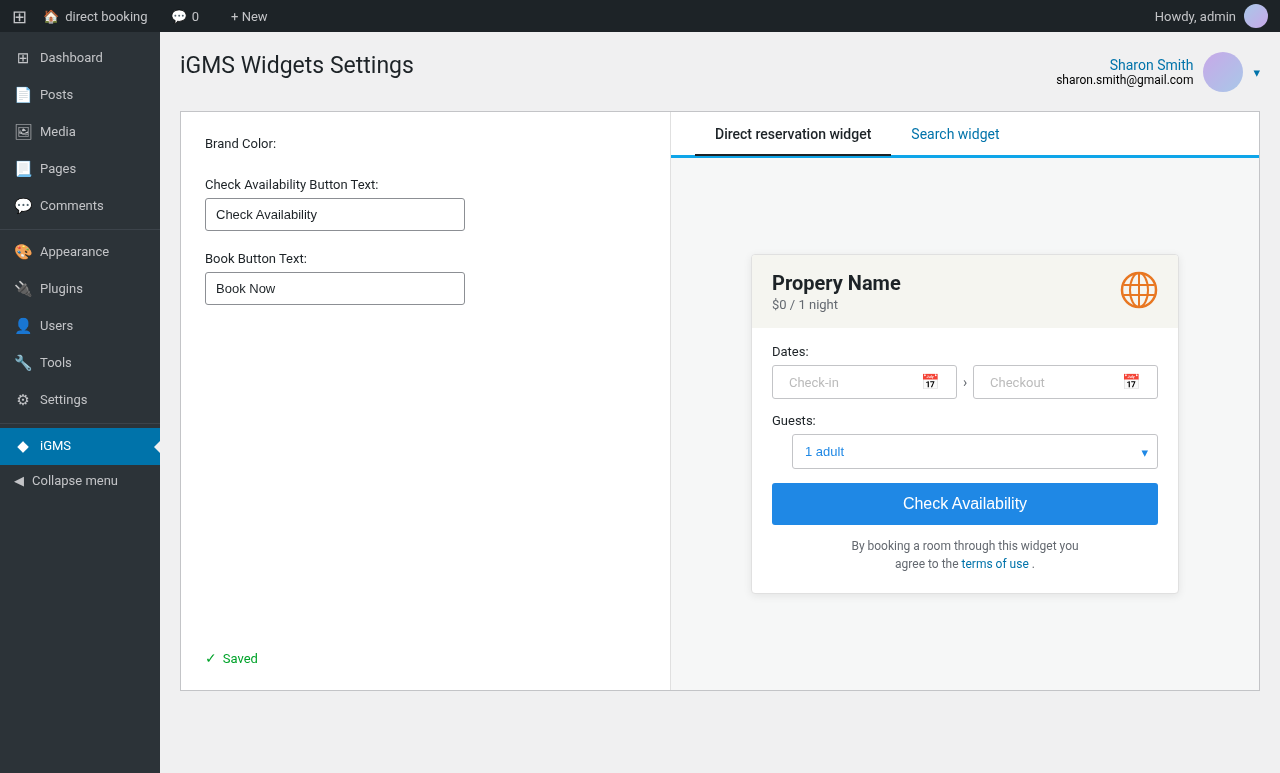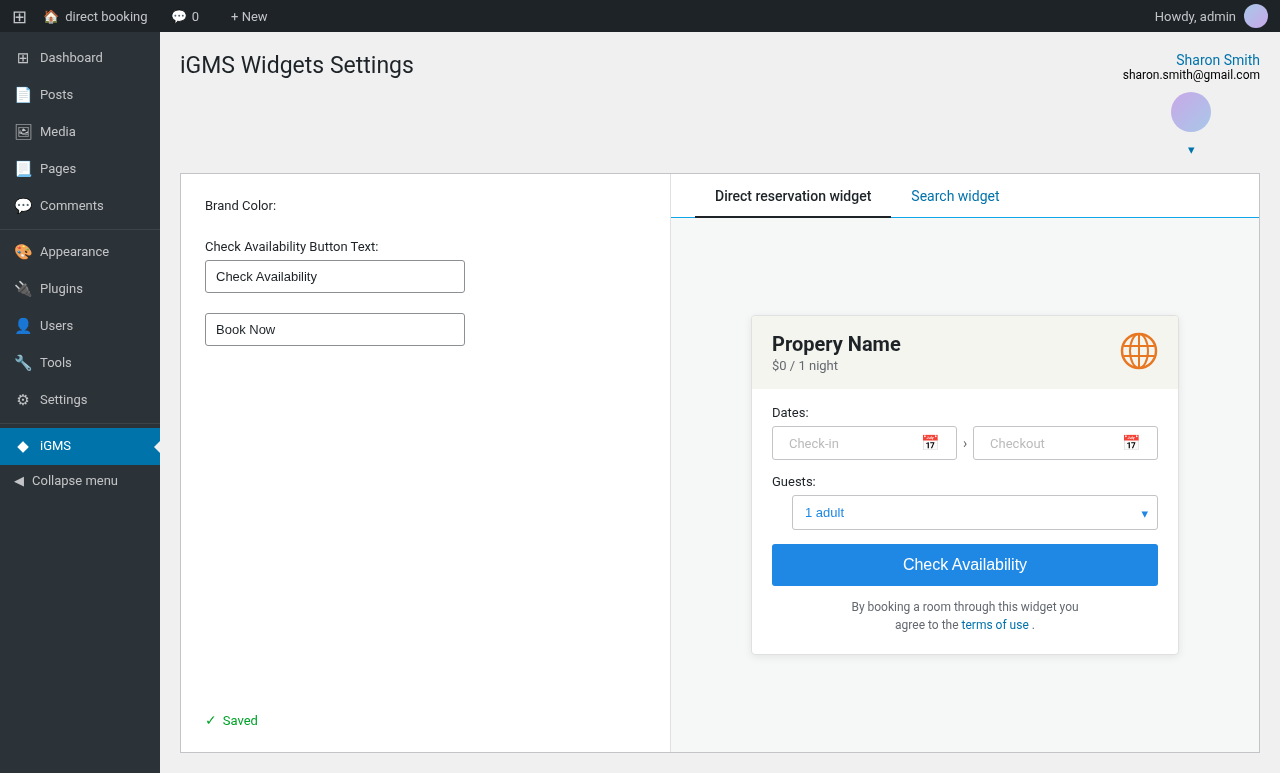--- a/index.html
+++ b/index.html
@@ -119,21 +119,21 @@
       display: flex;
       flex-direction: column;
     }
 
     
     .widget-tabs {
       display: flex;
       align-items: flex-end;
       background: #fff;
       padding: 0 24px;
-      border-bottom: 1px solid #0ea5e9;
+      border-bottom: 3px solid #0ea5e9;
       gap: 0;
     }
     .widget-tab {
       padding: 14px 20px 12px;
       font-size: 14px;
       cursor: pointer;
       color: #646970;
       border-bottom: 2px solid transparent;
       margin-bottom: -1px;
       white-space: nowrap;
@@ -329,21 +329,21 @@
     <div class="collapse-item">
       <span>◀</span>
       <span>Collapse menu</span>
     </div>
   </div>
 
   <div id="main-content">
 
     <div style="display:flex; align-items:flex-start; justify-content:space-between; margin-bottom:16px;">
       <h1 class="page-title">iGMS Widgets Settings</h1>
-      <div style="display:flex; align-items:center; gap:10px;flex-direction:column;">
+      <div style="display:flex; align-items:center; gap:10px;">
         <div style="text-align:right;">
           <div style="color:#0073aa; font-size:14px;">Sharon Smith</div>
           <div style="color:#000000; font-size:12px;">sharon.smith@gmail.com</div>
         </div>
         <div style="width:40px;height:40px;border-radius:50%;overflow:hidden;background:linear-gradient(135deg,#c8a8e8,#a8c8e8);">
         </div>
         <span style="color:#0073aa;cursor:pointer;">▾</span>
       </div>
     </div>
 
@@ -353,20 +353,21 @@
         <div class="field-group">
           <div class="field-label">Brand Color:</div>
         </div>
 
         <div class="field-group">
           <div class="field-label">Check Availability Button Text:</div>
           <input type="text" class="text-input" value="Check Availability" style="">
         </div>
 
         <div class="field-group">
+          <div class="field-label">Book Button Text:</div>
           <input type="text" class="text-input" value="Book Now" style="">
         </div>
 
         <div class="saved-msg">
           <span class="check-icon">✓</span>
           <span>Saved</span>
         </div>
       </div>
 
       <div class="right-panel">

